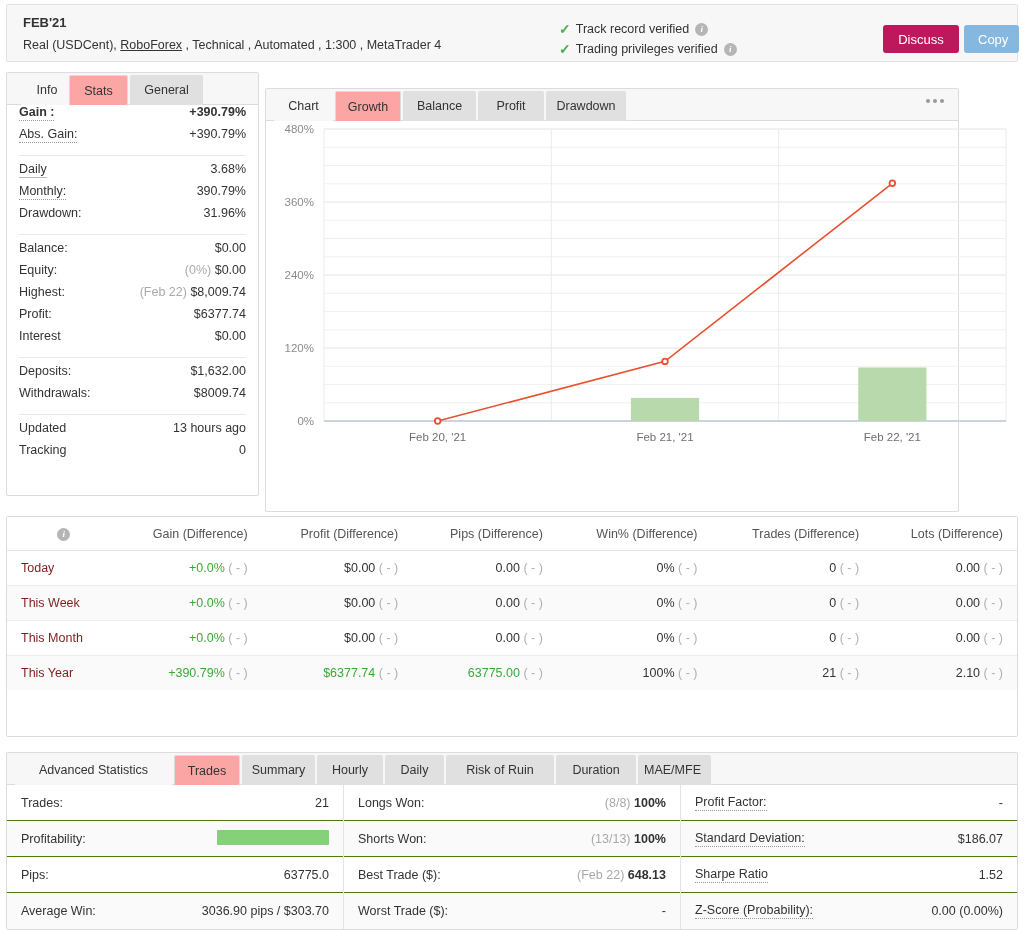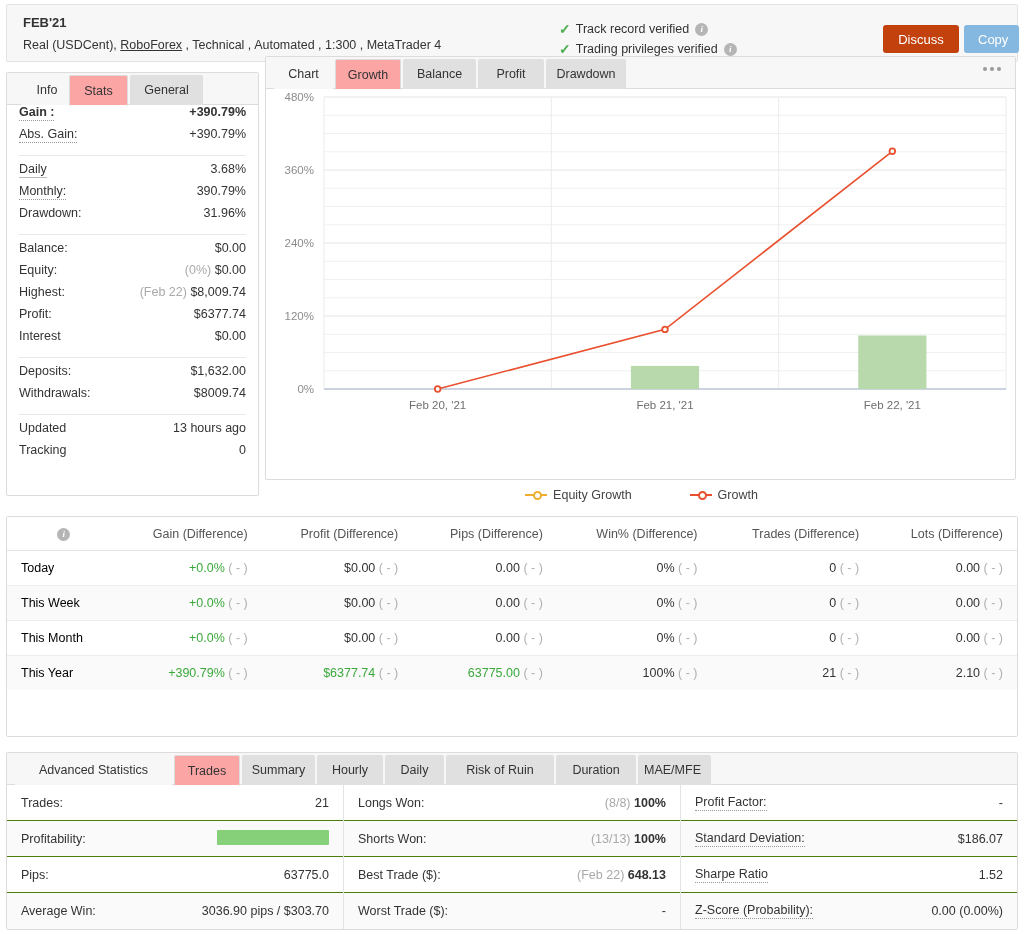--- a/index.html
+++ b/index.html
@@ -45,21 +45,21 @@
     background:#b5b5b5; color:#fff; font-size:9px; font-weight:bold;
     text-align:center; line-height:13px; margin-left:6px;
     font-family:"Liberation Serif", serif; font-style: italic;
   }
   .btn {
     position:absolute; top: 20px; height: 28px;
     border:none; border-radius:3px; color:#ffffff;
     font-family:"Liberation Sans", sans-serif; font-size:13px;
     cursor:pointer; padding: 0 14px;
   }
-  .btn-discuss { left: 876px; width: 76px; background:#c2410c; }
+  .btn-discuss { left: 876px; width: 76px; background:#be185d; }
   .btn-copy { left: 957px; width: 55px; background:#85b8e0; }
 
   
   .tabstrip {
     position:relative; height: 32px; background:#f7f7f7;
     border-bottom:1px solid #dcdcdc;
   }
   .tab {
     position:absolute; top: 2px; height: 30px;
     display:flex; align-items:center; justify-content:center;
@@ -81,39 +81,39 @@
   .srow .k { color:#333; }
   .srow .v { color:#333; }
   .dotted { border-bottom: 1px dotted #999; padding-bottom:1px; }
   .solidu { border-bottom: 1px solid #bbb; padding-bottom:1px; }
   .green { color:#3aa93a; }
   .greenb { color:#2e9b2e; font-weight:bold; }
   .muted { color:#a9a9a9; }
   .sdiv { height:1px; background:#e8e8e8; margin: 6px 0; }
 
   
-  .chartpanel { position:absolute; left:265px; top:56px; width:751px; height:424px; }
+  .chartpanel { position:absolute; left:265px; top:88px; width:694px; height:424px; }
   .dots3 { position:absolute; right:14px; top:10px; display:flex; gap:3px; }
   .dots3 span { width:4px; height:4px; border-radius:50%; background:#999; display:block; }
   .plot { position:absolute; left:0; top:32px; width:751px; height:390px; }
 
   
   .periodspanel { position:absolute; left:6px; top:516px; width:1012px; height:221px; }
   table.grid { width:100%; border-collapse:collapse; font-size:12.5px; }
   table.grid th {
     font-weight:normal; color:#555; text-align:right;
     padding: 9px 14px; border-bottom:1px solid #e4e4e4;
     background:#ffffff; white-space:nowrap;
   }
   table.grid th.first { text-align:center; }
   table.grid td {
     text-align:right; padding: 10px 14px; border-bottom:1px solid #ededed;
     color:#333; white-space:nowrap;
   }
-  table.grid td.first { text-align:left; color:#000000; }
+  table.grid td.first { text-align:left; color:#7f1d1d; }
   table.grid tr.zebra td { background:#fafafa; }
   table.grid tr:last-child td { border-bottom:none; }
   .diff { color:#b0b0b0; }
 
   
   .advpanel { position:absolute; left:6px; top:752px; width:1012px; height:178px; }
   .advgrid { display:flex; width:100%; }
   .advcol { flex:1; }
   .advcol + .advcol { border-left:1px solid #e4e4e4; }
   .arow {

